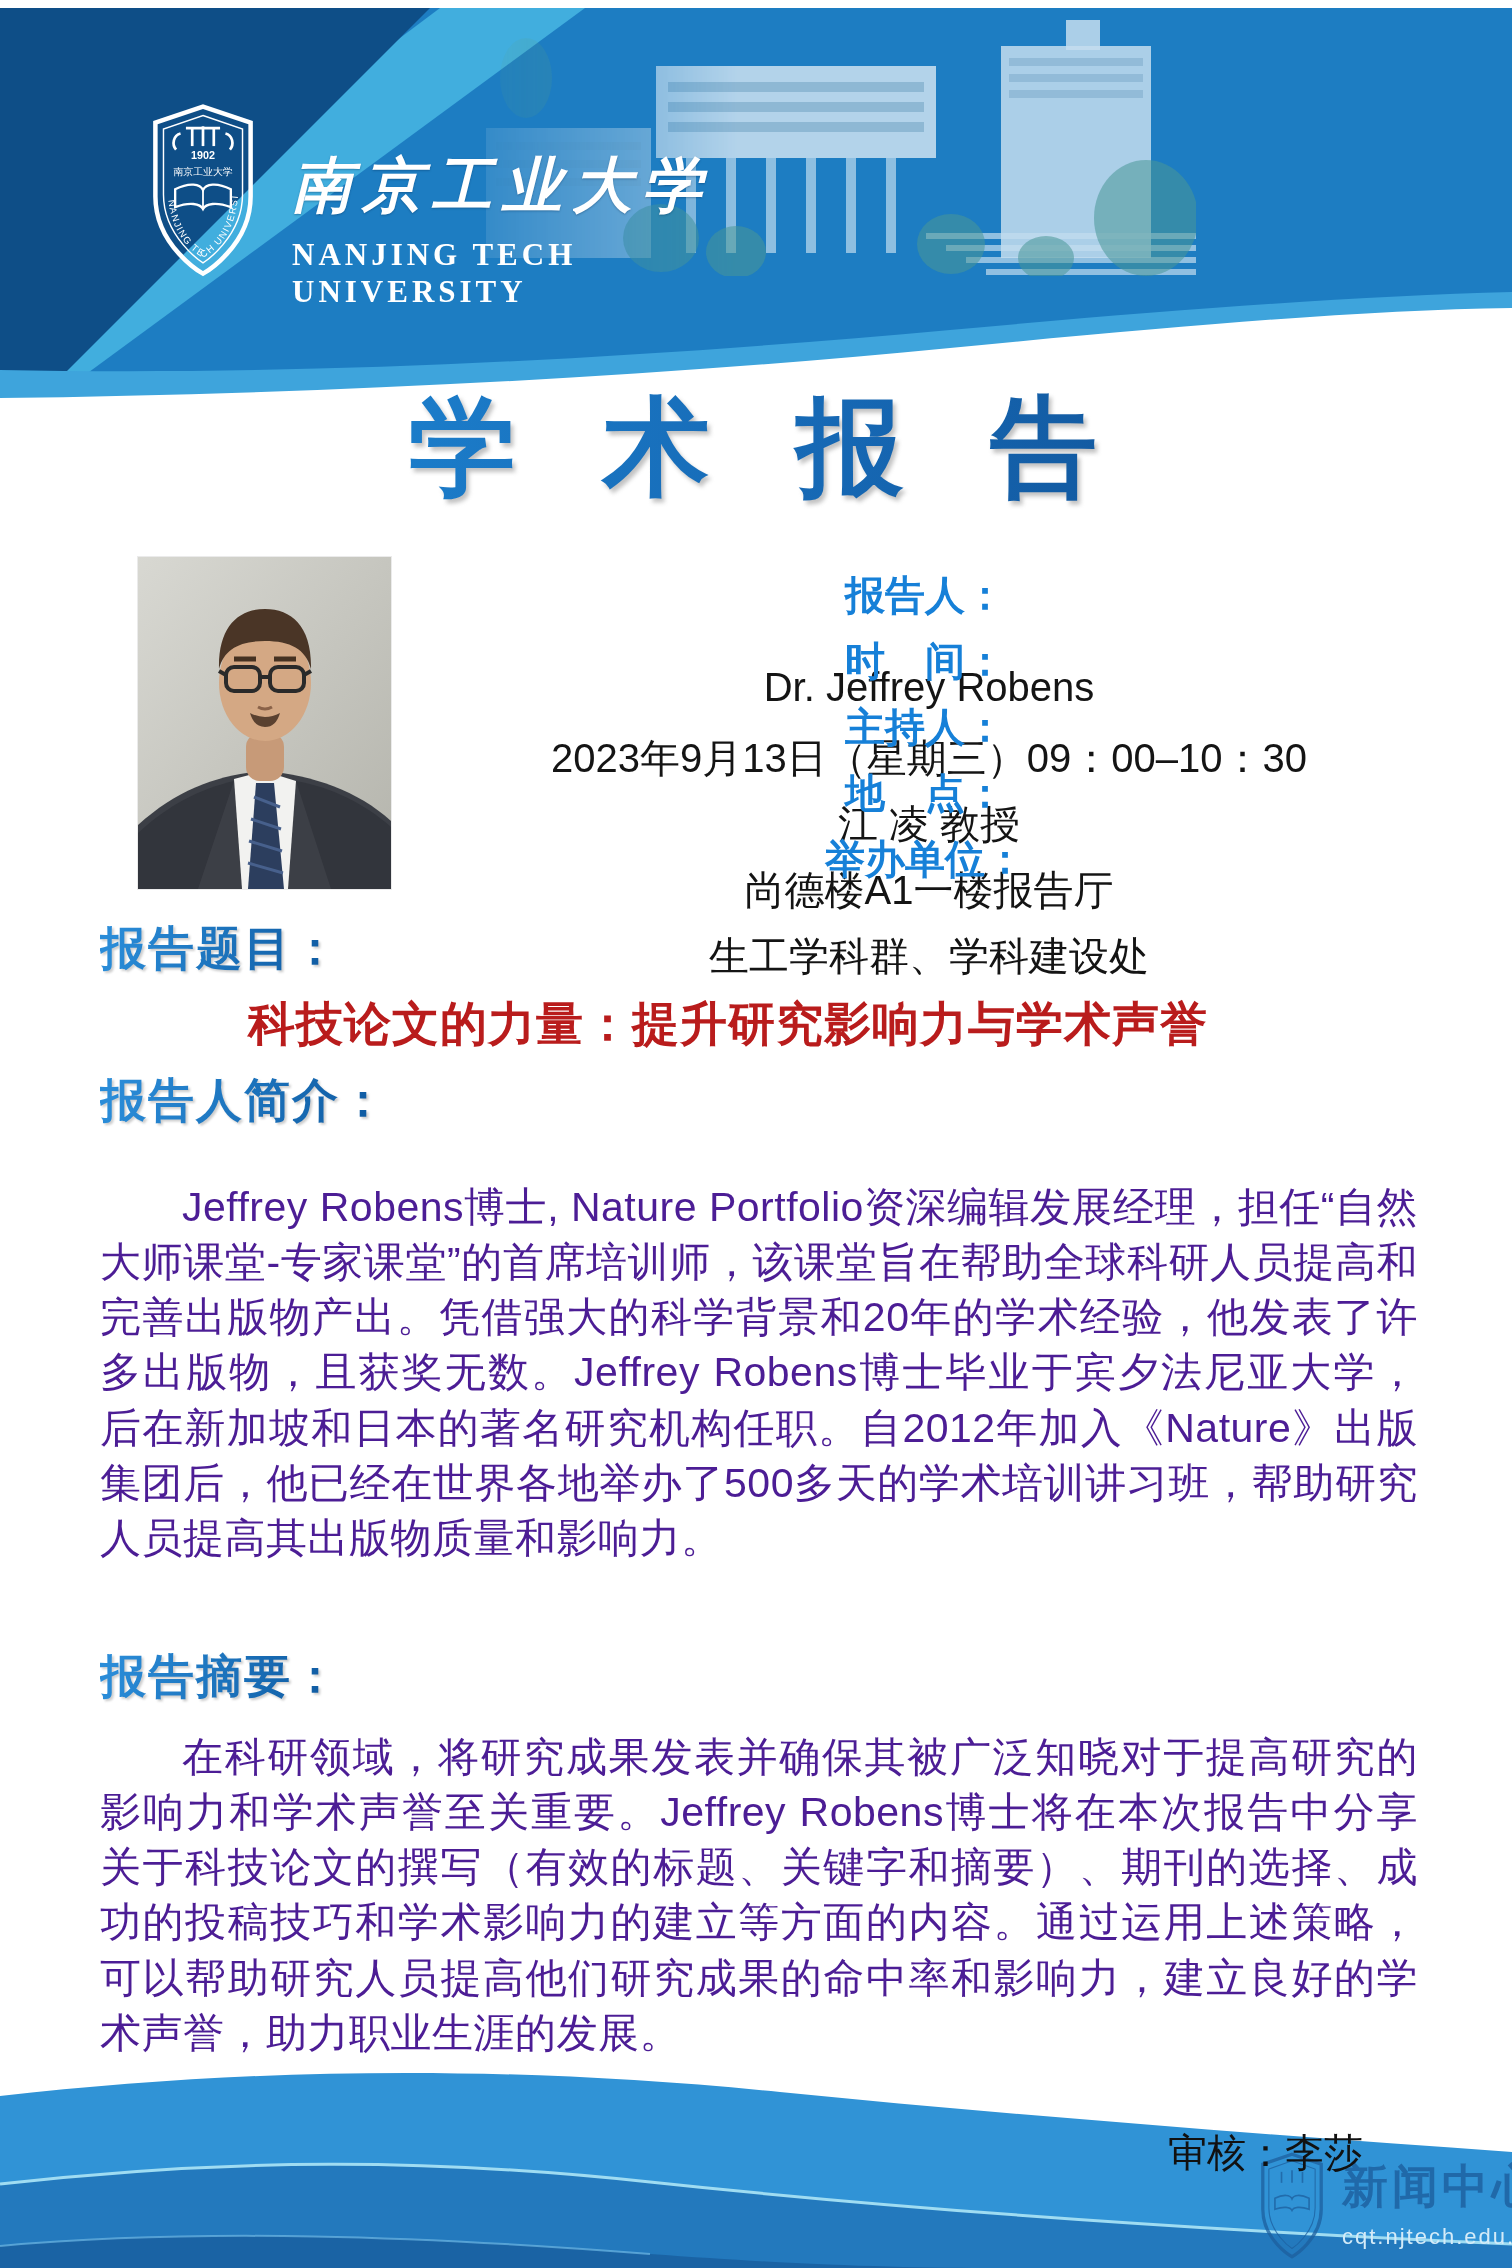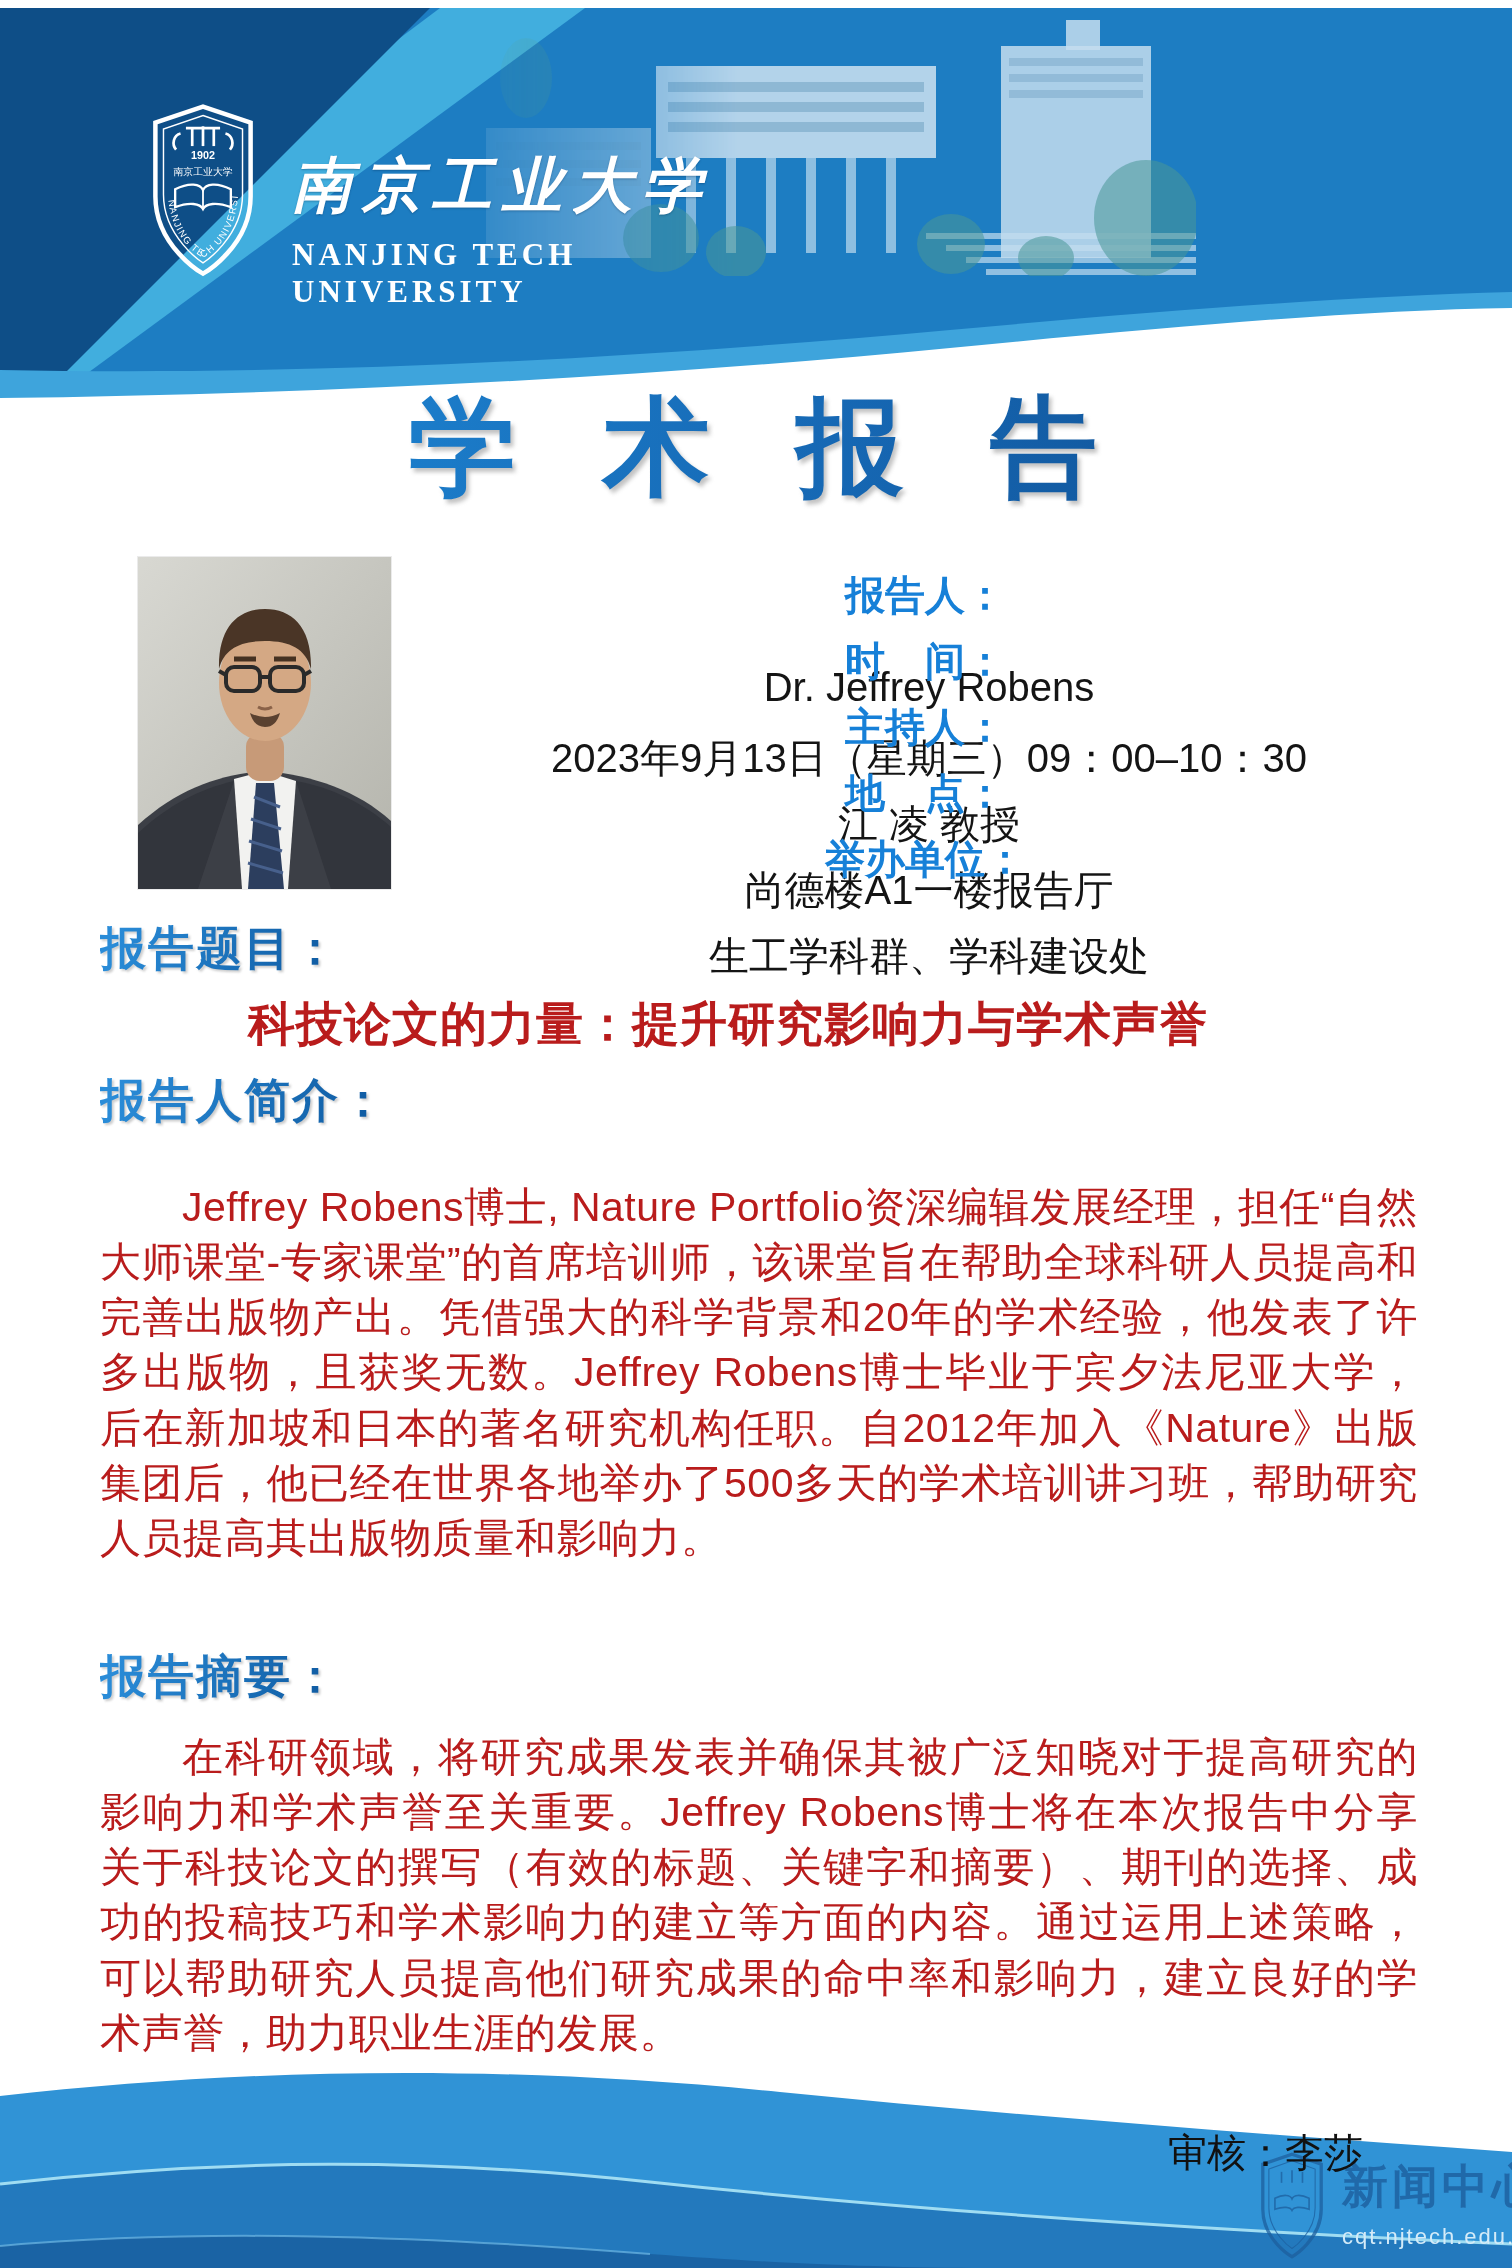--- a/index.html
+++ b/index.html
@@ -46,21 +46,21 @@
     left:100px;font-size:46px;font-weight:800;letter-spacing:2px;
     background:linear-gradient(100deg,#2a8cd8 5%,#0f5ba2 95%);
     -webkit-background-clip:text;background-clip:text;color:transparent;
     filter:drop-shadow(2px 2px 1px rgba(130,130,130,.4));
     white-space:nowrap;
     text-align:center;
   }
   .topic-text{left:248px;top:993px;width:1180px;font-size:47px;font-weight:700;color:#b91c1c;
     letter-spacing:1px;white-space:nowrap;}
   .para{
-    left:100px;width:1318px;font-size:41px;line-height:1.345;color:#b91c1c;font-weight:500;
+    left:100px;width:1318px;font-size:41px;line-height:1.345;color:#4c1d95;font-weight:500;
     text-align:justify;text-indent:2em;letter-spacing:.5px;
   }
 
   
   .footer-art{left:0;top:2050px;width:1512px;height:218px;}
   .reviewer{left:1168px;top:2126px;font-size:39px;color:#111;font-weight:500;white-space:nowrap;z-index:3;}
   .watermark{left:1252px;top:2152px;z-index:2;display:flex;}
   .wm-shield{width:80px;height:108px;opacity:.75;}
   .wm-texts{margin-left:10px;margin-top:4px;}
   .wm-name{font-size:46px;font-weight:800;color:#1d5f9e;opacity:.8;letter-spacing:4px;white-space:nowrap;}

